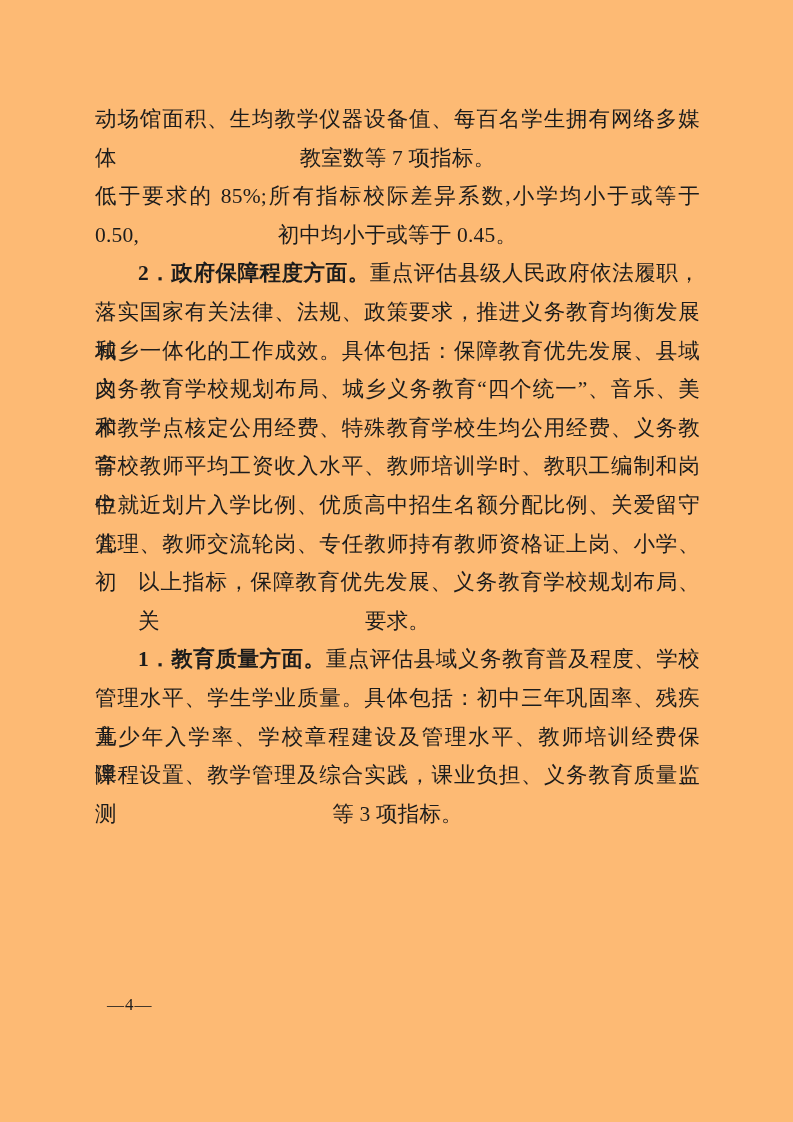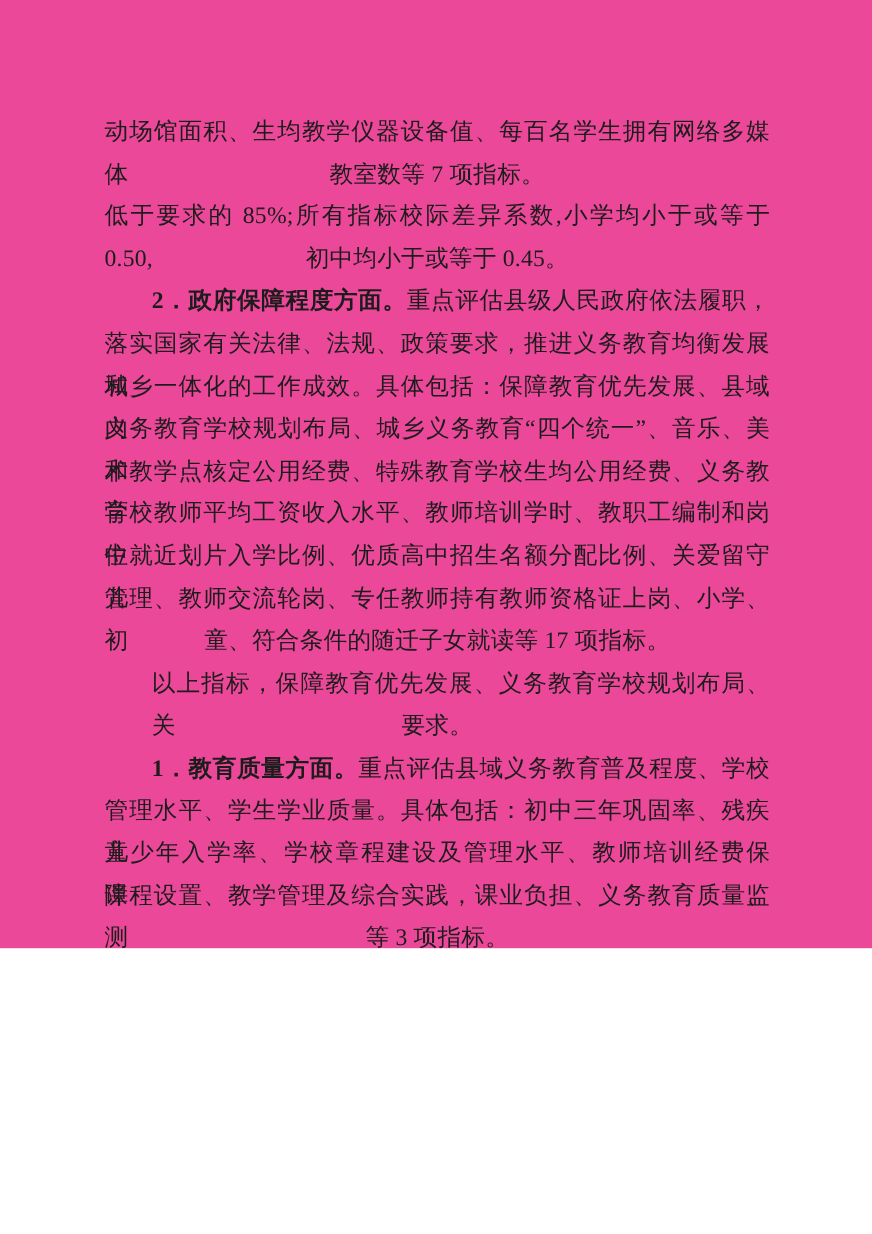--- a/index.html
+++ b/index.html
@@ -5,22 +5,22 @@
   * { margin: 0; padding: 0; box-sizing: border-box; }
   html, body {
     width: 793px;
     height: 1122px;
     background: #ffffff;
     font-family: "Liberation Serif", "DejaVu Serif", serif;
   }
   .page {
     position: relative;
     width: 793px;
-    height: 862px;
-    background: #ec4899;
+    height: 1122px;
+    background: #fdba74;
     overflow: hidden;
   }
   .text-column {
     position: absolute;
     left: 95px;
     top: 100px;
     width: 605px;
     color: #1c1c1c;
   }
   .line {
@@ -59,21 +59,20 @@
       <div class="line fill"><span class="seg">低于要求的 85%;所有指标校际差异系数,小学均小于或等于 0.50,</span></div>
       <div class="line"><span class="seg">初中均小于或等于 0.45。</span></div>
       <div class="line indent fill"><span class="seg bold">2．政府保障程度方面。</span><span class="seg">重点评估县级人民政府依法履职，</span></div>
       <div class="line fill"><span class="seg">落实国家有关法律、法规、政策要求，推进义务教育均衡发展和</span></div>
       <div class="line fill"><span class="seg">城乡一体化的工作成效。具体包括：保障教育优先发展、县域内</span></div>
       <div class="line fill"><span class="seg">义务教育学校规划布局、城乡义务教育“四个统一”、音乐、美术</span></div>
       <div class="line fill"><span class="seg">和教学点核定公用经费、特殊教育学校生均公用经费、义务教育</span></div>
       <div class="line fill"><span class="seg">学校教师平均工资收入水平、教师培训学时、教职工编制和岗位</span></div>
       <div class="line fill"><span class="seg">中就近划片入学比例、优质高中招生名额分配比例、关爱留守儿</span></div>
       <div class="line fill"><span class="seg">管理、教师交流轮岗、专任教师持有教师资格证上岗、小学、初</span></div>
-      <div class="line"><span class="seg">童、符合条件的随迁子女就读等 17 项指标。</span></div>
       <div class="line indent fill"><span class="seg">以上指标，保障教育优先发展、义务教育学校规划布局、关</span></div>
       <div class="line"><span class="seg">要求。</span></div>
       <div class="line indent fill"><span class="seg bold">1．教育质量方面。</span><span class="seg">重点评估县域义务教育普及程度、学校</span></div>
       <div class="line fill"><span class="seg">管理水平、学生学业质量。具体包括：初中三年巩固率、残疾儿</span></div>
       <div class="line fill"><span class="seg">童少年入学率、学校章程建设及管理水平、教师培训经费保障、</span></div>
       <div class="line fill"><span class="seg">课程设置、教学管理及综合实践，课业负担、义务教育质量监测</span></div>
       <div class="line"><span class="seg">等 3 项指标。</span></div>
     </div>
   <div class="page-number">—4—</div>
 </div>

